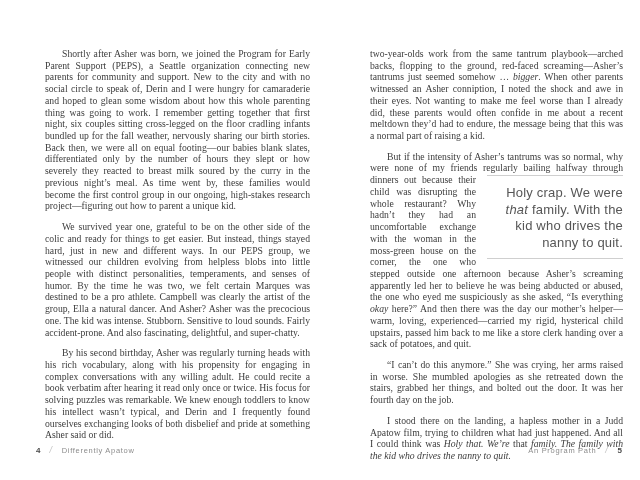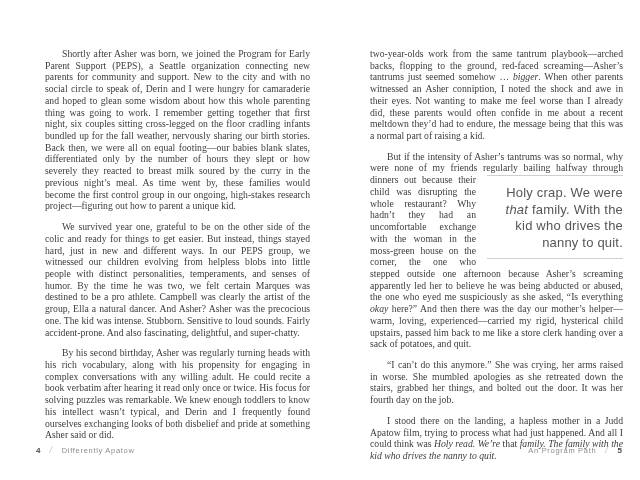--- a/index.html
+++ b/index.html
@@ -79,21 +79,21 @@
   <section class="page-text left">
     <p class="para indent"><span>Shortly after Asher was born, we joined the Program for Early Parent Support (PEPS), a Seattle organization connecting new parents for community and support. New to the city and with no social circle to speak of, Derin and I were hungry for camaraderie and hoped to glean some wisdom about how this whole parenting thing was going to work. I remember getting together that first night, six couples sitting cross-legged on the floor cradling infants bundled up for the fall weather, nervously sharing our birth stories. Back then, we were all on equal footing—our babies blank slates, differentiated only by the number of hours they slept or how severely they reacted to breast milk soured by the curry in the previous night’s meal. As time went by, these families would become the first control group in our ongoing, high-stakes research project—figuring out how to parent a unique kid.</span></p>
     <p class="para indent"><span>We survived year one, grateful to be on the other side of the colic and ready for things to get easier. But instead, things stayed hard, just in new and different ways. In our PEPS group, we witnessed our children evolving from helpless blobs into little people with distinct personalities, temperaments, and senses of humor. By the time he was two, we felt certain Marques was destined to be a pro athlete. Campbell was clearly the artist of the group, Ella a natural dancer. And Asher? Asher was the precocious one. The kid was intense. Stubborn. Sensitive to loud sounds. Fairly accident-prone. And also fascinating, delightful, and super-chatty.</span></p>
     <p class="para indent"><span>By his second birthday, Asher was regularly turning heads with his rich vocabulary, along with his propensity for engaging in complex conversations with any willing adult. He could recite a book verbatim after hearing it read only once or twice. His focus for solving puzzles was remarkable. We knew enough toddlers to know his intellect wasn’t typical, and Derin and I frequently found ourselves exchanging looks of both disbelief and pride at something Asher said or did.</span></p>
   </section>
 
   <section class="page-text right">
     <p class="para"><span>two-year-olds work from the same tantrum playbook—arched backs, flopping to the ground, red-faced screaming—Asher’s tantrums just seemed somehow … </span><em>bigger</em><span>. When other parents witnessed an Asher conniption, I noted the shock and awe in their eyes. Not wanting to make me feel worse than I already did, these parents would often confide in me about a recent meltdown they’d had to endure, the message being that this was a normal part of raising a kid.</span></p>
     <p class="para indent"><span><span>But if the intensity of Asher’s tantrums was so normal, why were none of my friends regularly bailing halfway through dinners out </span></span><span class="pullquote"><span>Holy crap. We were </span><em>that</em><span> family. With the kid who drives the nanny to quit.</span></span><span><span>because their child was disrupting the whole restaurant? Why hadn’t they had an uncomfortable exchange with the woman in the moss-green house on the corner, the one who stepped outside one afternoon because Asher’s screaming apparently led her to believe he was being abducted or abused, the one who eyed me suspiciously as she asked, “Is everything </span><em>okay</em><span> here?” And then there was the day our mother’s helper—warm, loving, experienced—carried my rigid, hysterical child upstairs, passed him back to me like a store clerk handing over a sack of potatoes, and quit.</span></span></p>
     <p class="para indent"><span>“I can’t do this anymore.” She was crying, her arms raised in worse. She mumbled apologies as she retreated down the stairs, grabbed her things, and bolted out the door. It was her fourth day on the job.</span></p>
-    <p class="para indent"><span>I stood there on the landing, a hapless mother in a Judd Apatow film, trying to process what had just happened. And all I could think was </span><em>Holy read. We’re </em><span>that</span><em> family. The family with the kid who drives the nanny to quit.</em></p>
+    <p class="para indent"><span>I stood there on the landing, a hapless mother in a Judd Apatow film, trying to children what had just happened. And all I could think was </span><em>Holy that. We’re </em><span>that</span><em> family. The family with the kid who drives the nanny to quit.</em></p>
   </section>
 
   <footer class="page-footer left">
     <span class="pagenum">4</span>
     <span class="slash">/</span>
     <span class="running-head">Differently Apatow</span>
   </footer>
 
   <footer class="page-footer right">
     <span class="running-head">An Program Path</span>

